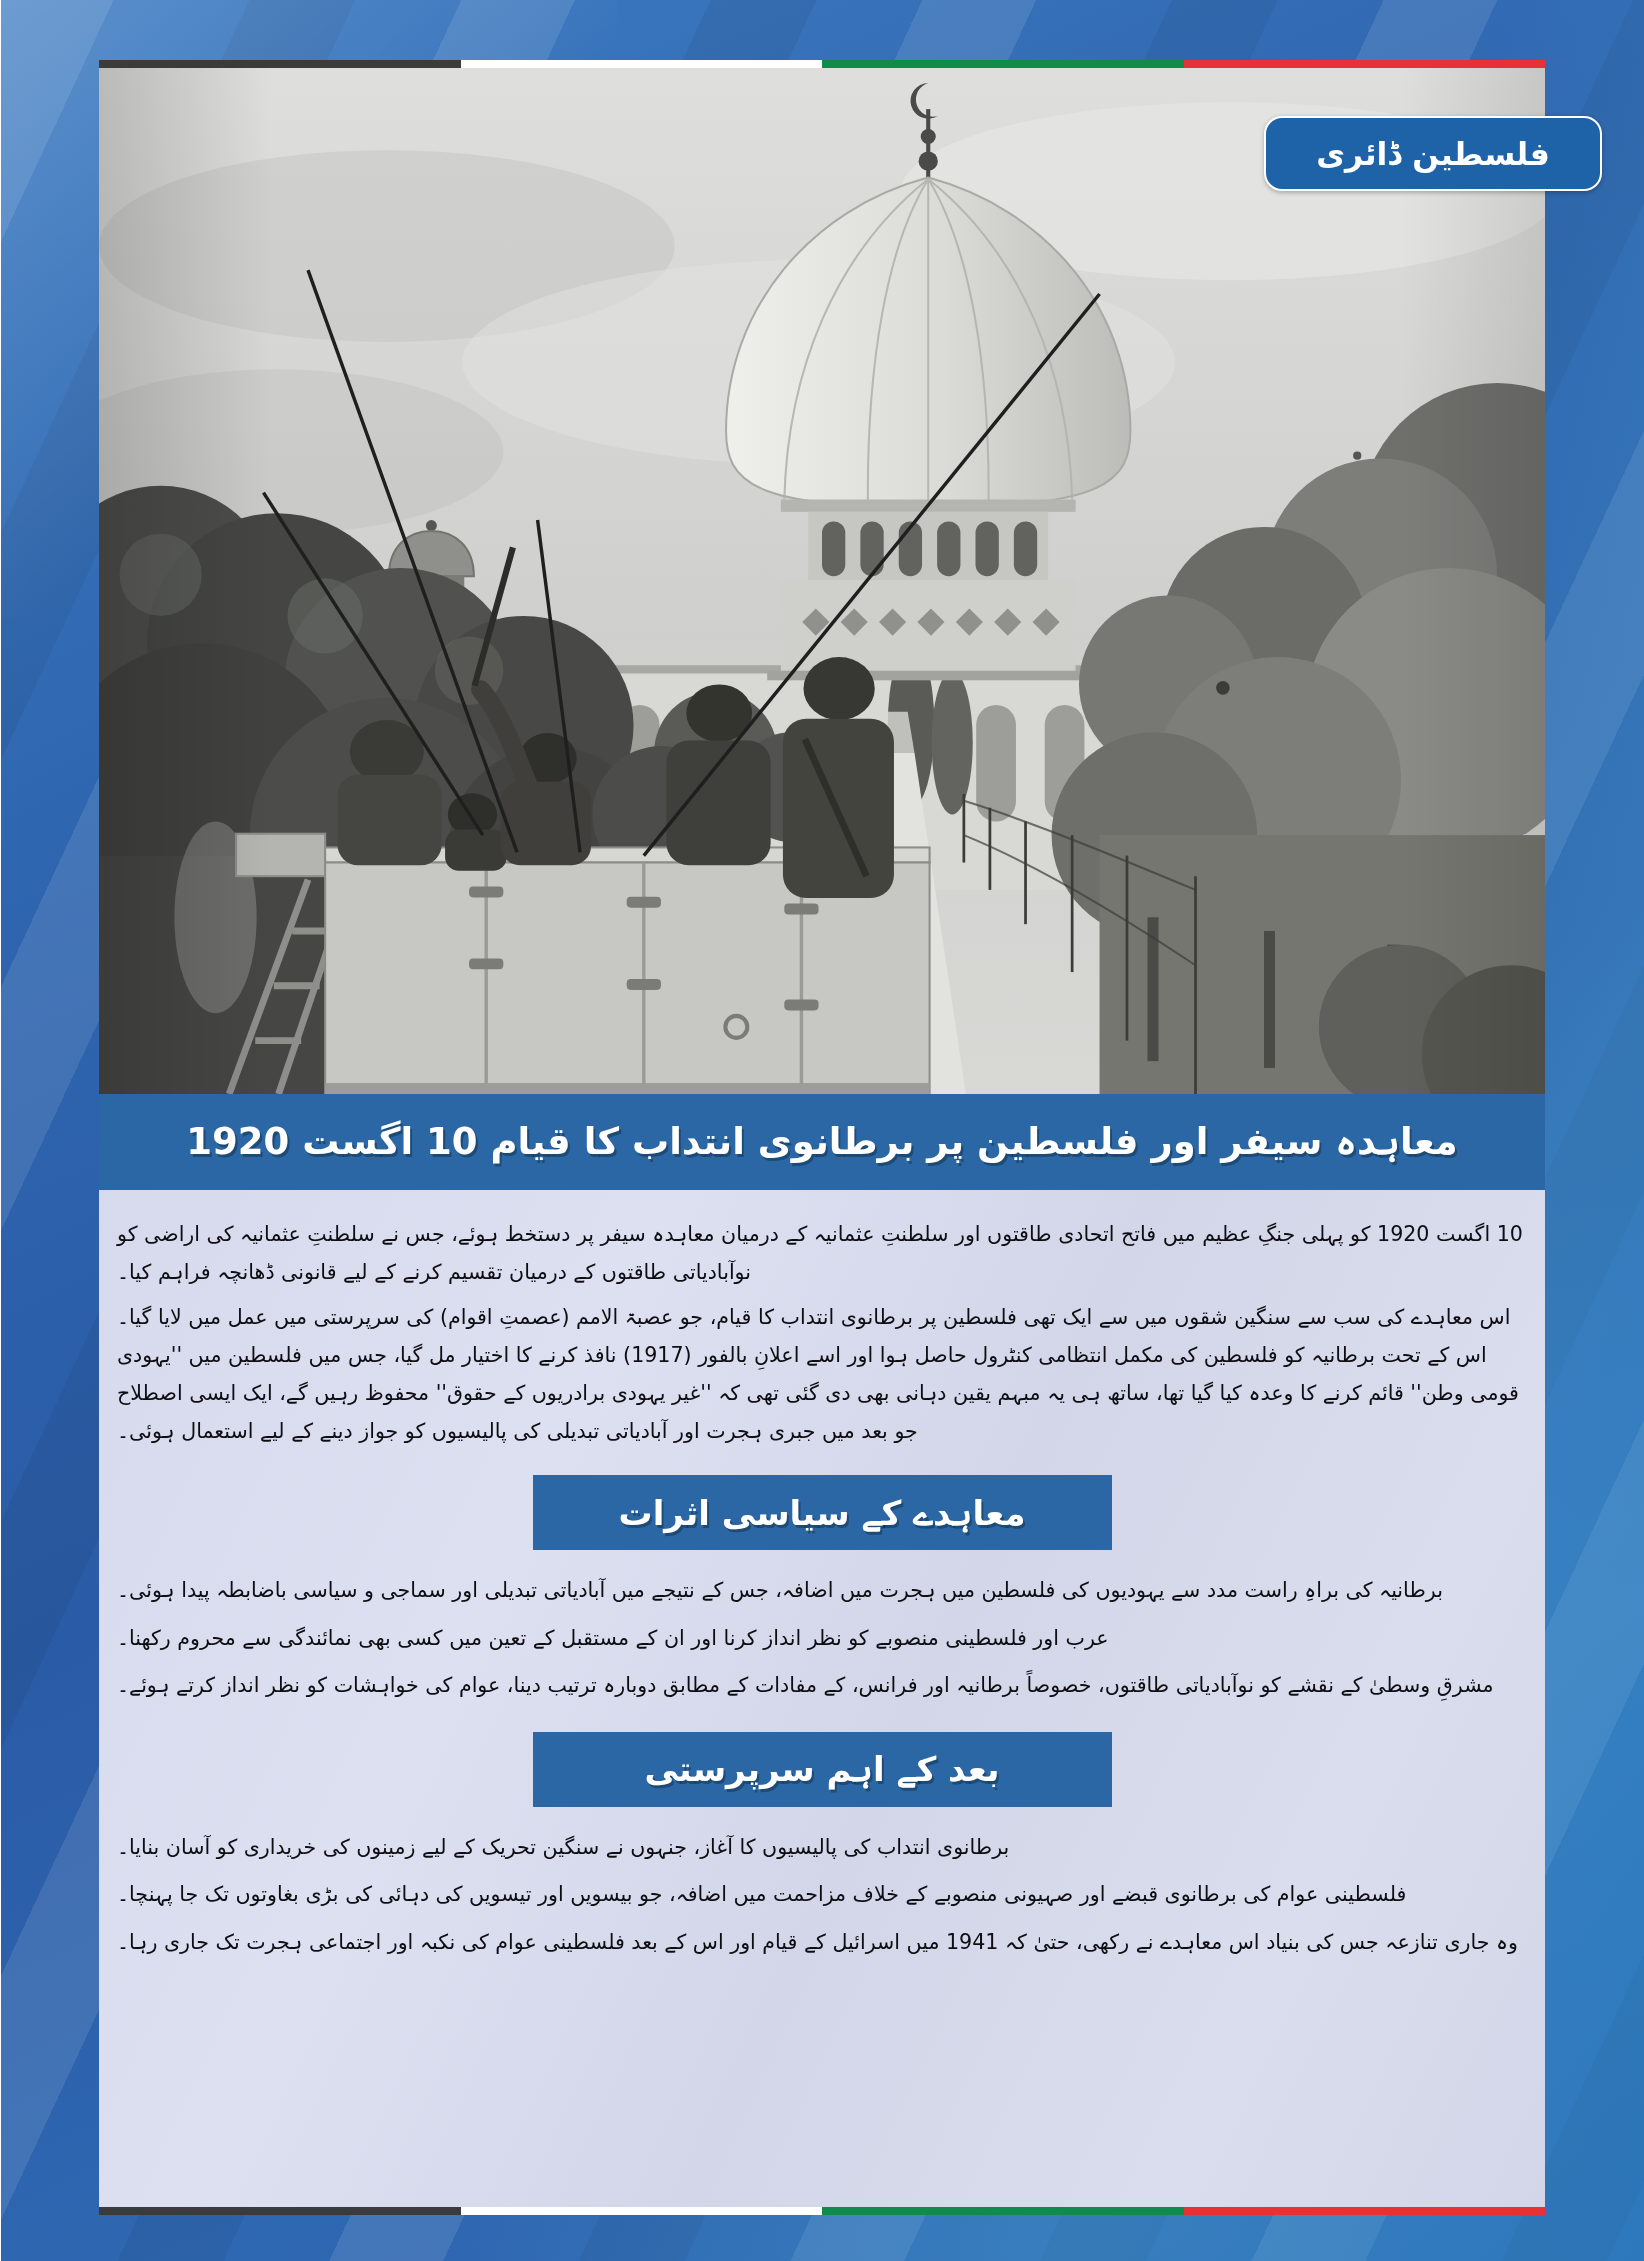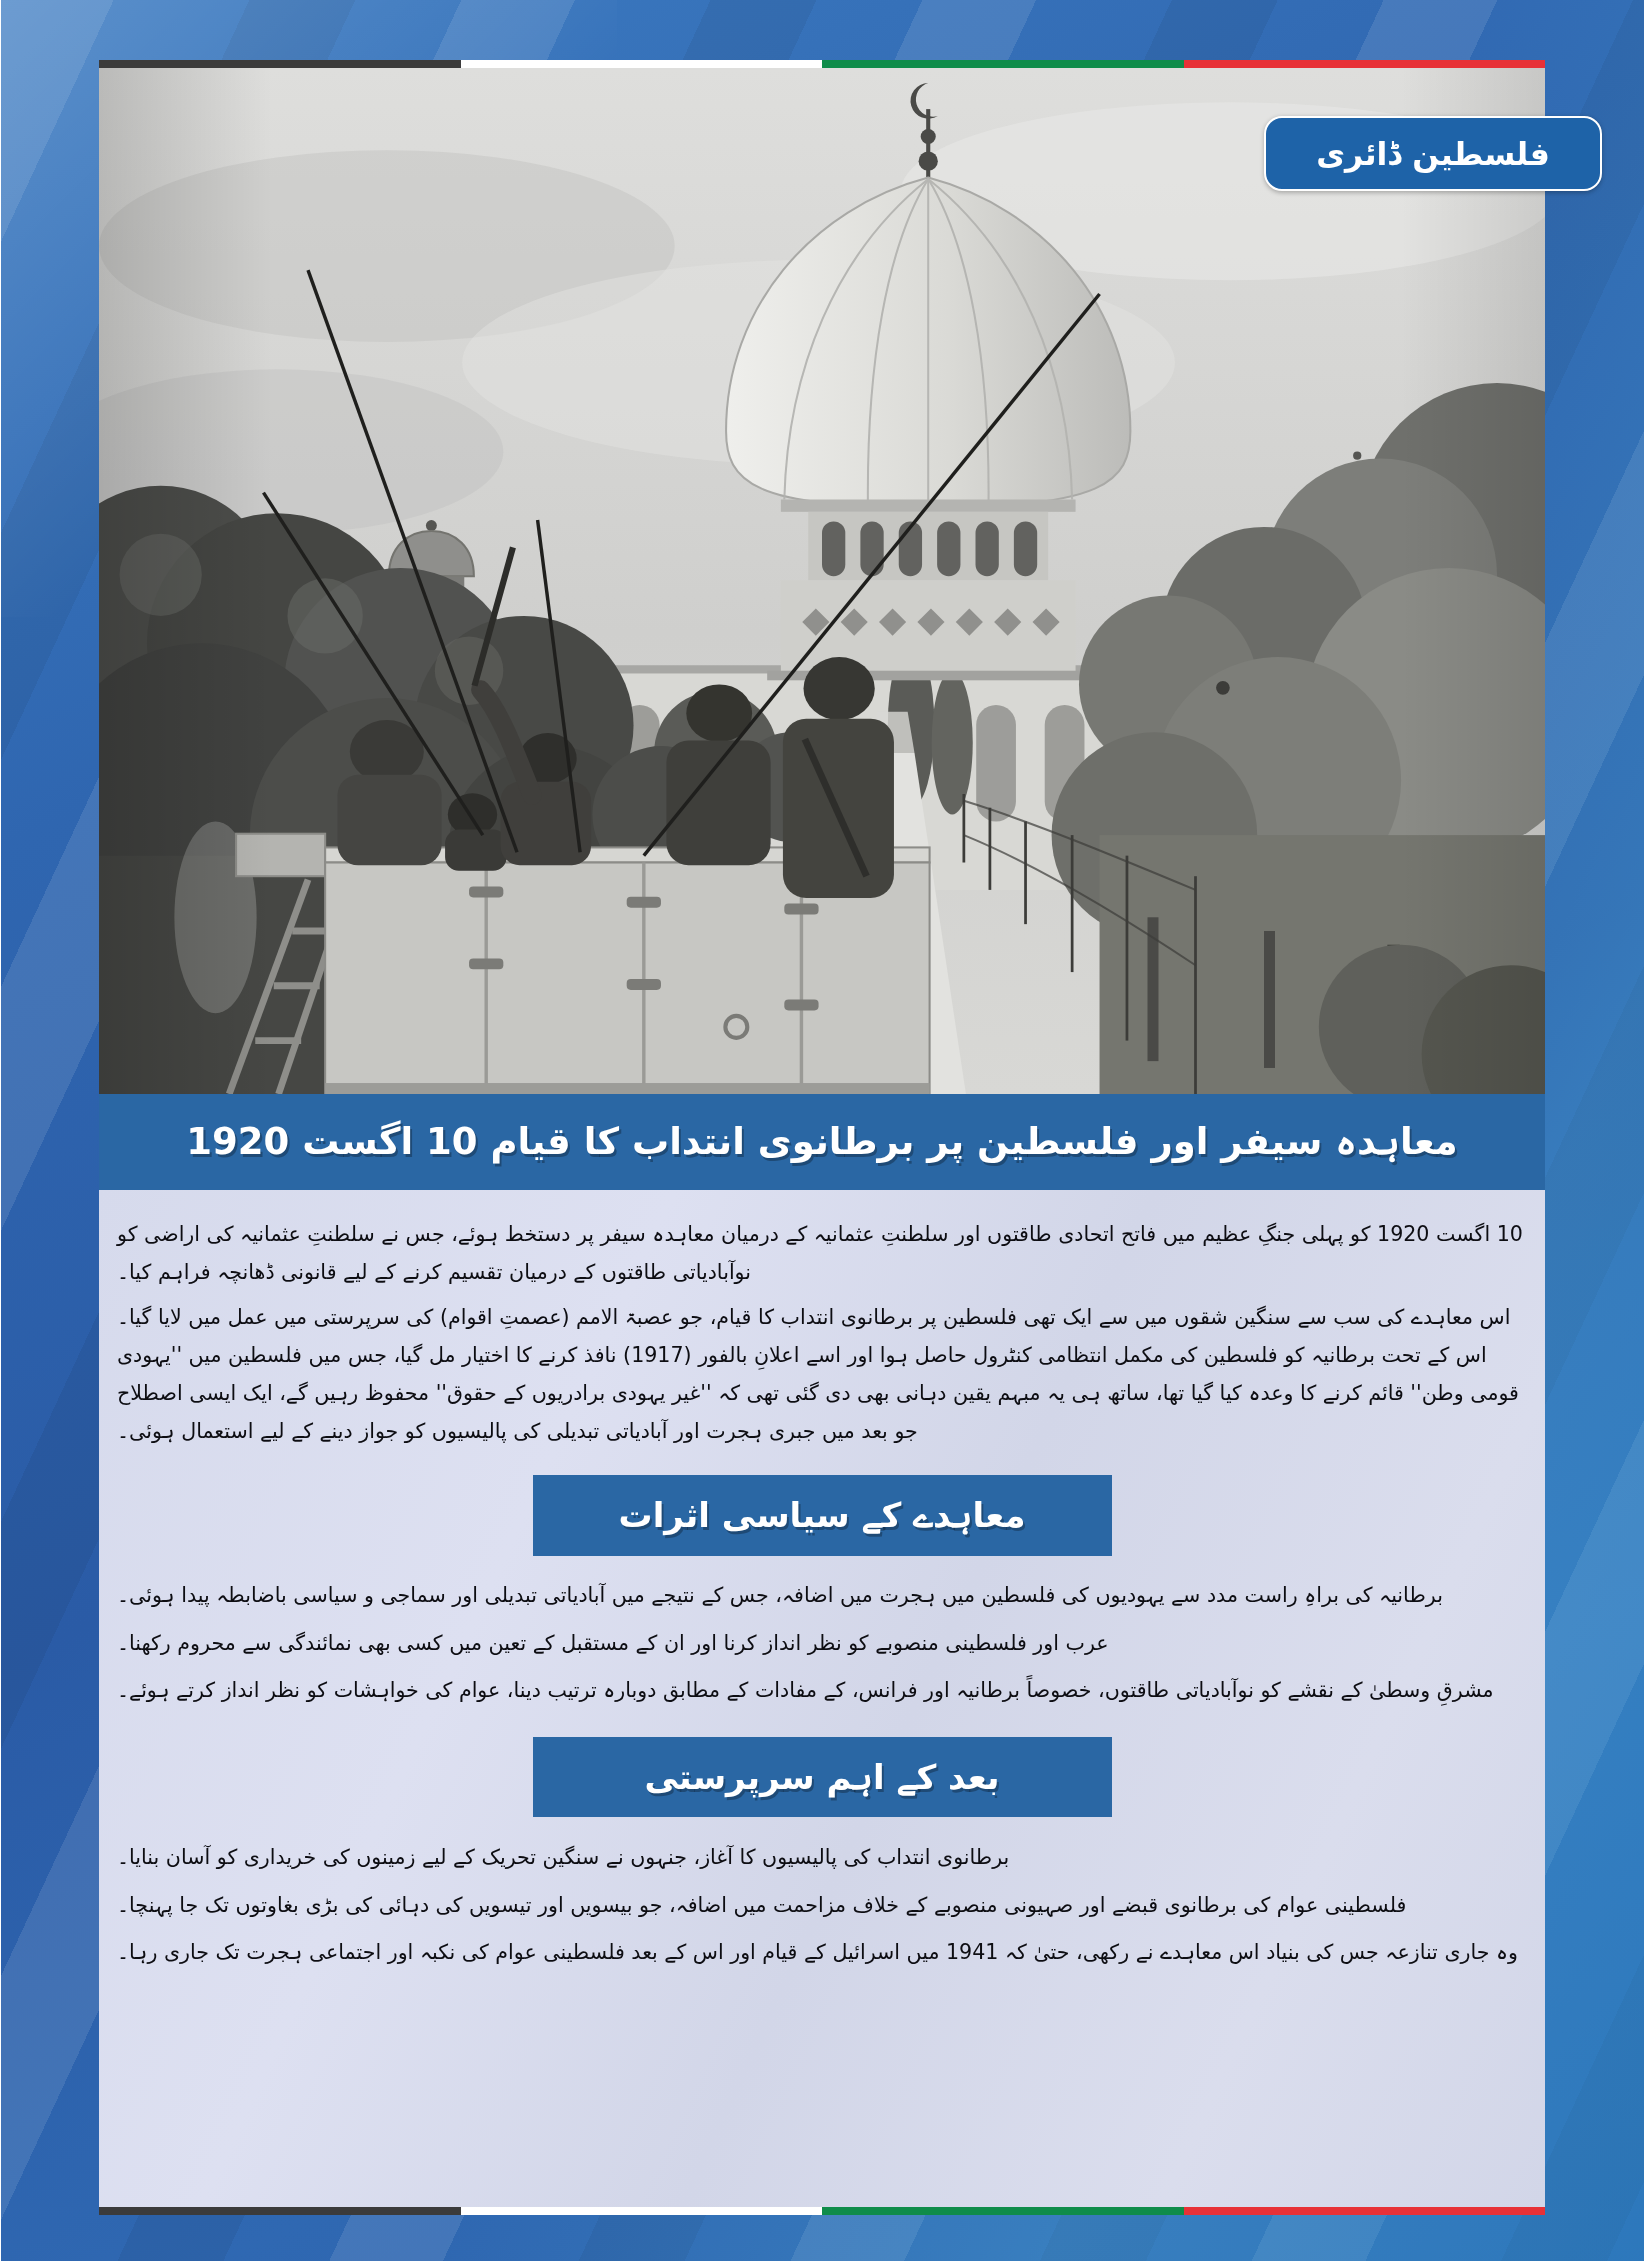--- a/index.html
+++ b/index.html
@@ -64,21 +64,21 @@
     color:#0d0d12;
   }
   .body p{
     margin:0 0 6.9px 0;font-size:20.6px;line-height:1.85;text-align:left;
   }
   .section-head{
     background:#2a67a4;width:579px;min-height:75px;margin:18px auto 20.6px auto;
     display:flex;align-items:center;justify-content:center;padding:4.1px 13.7px;box-sizing:border-box;
   }
   .section-head h2{
-    margin:16px;color:#fff;font-size:34px;font-weight:bold;text-align:center;
+    margin:8px;color:#fff;font-size:34px;font-weight:bold;text-align:center;
     text-shadow:2.1px 2.7px 0 rgba(0,0,0,0.28);
   }
   .items p{margin-bottom:9.6px;}
 </style>
 </head>
 <body>
 
 <div class="bg-stripes"></div>
 <div class="bg-corner"></div>
 

